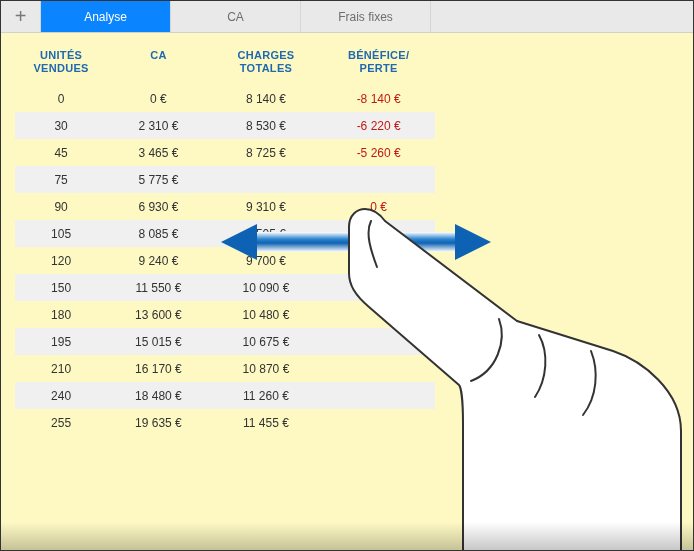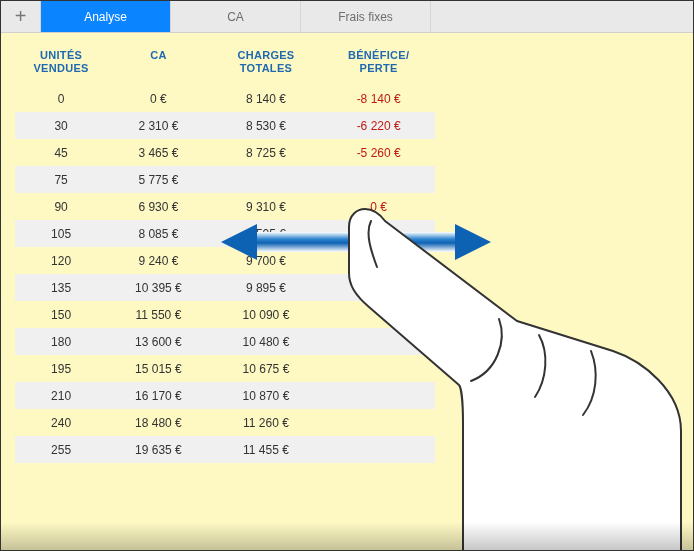--- a/index.html
+++ b/index.html
@@ -177,26 +177,20 @@
         <tr>
           <td>105</td>
           <td>8 085 €</td>
           <td>9 505 €</td>
           <td class="loss">€</td>
         </tr>
         <tr>
           <td>120</td>
           <td>9 240 €</td>
           <td>9 700 €</td>
-          <td></td>
-        </tr>
-        <tr>
-          <td>135</td>
-          <td>10 395 €</td>
-          <td>9 895 €</td>
           <td></td>
         </tr>
         <tr>
           <td>150</td>
           <td>11 550 €</td>
           <td>10 090 €</td>
           <td></td>
         </tr>
         <tr>
           <td>180</td>

